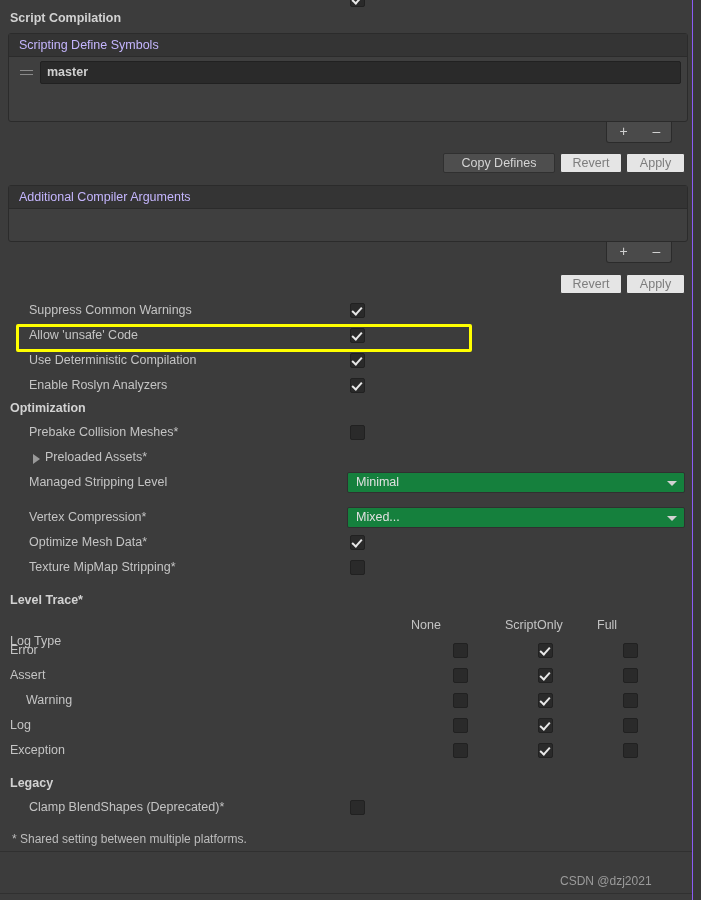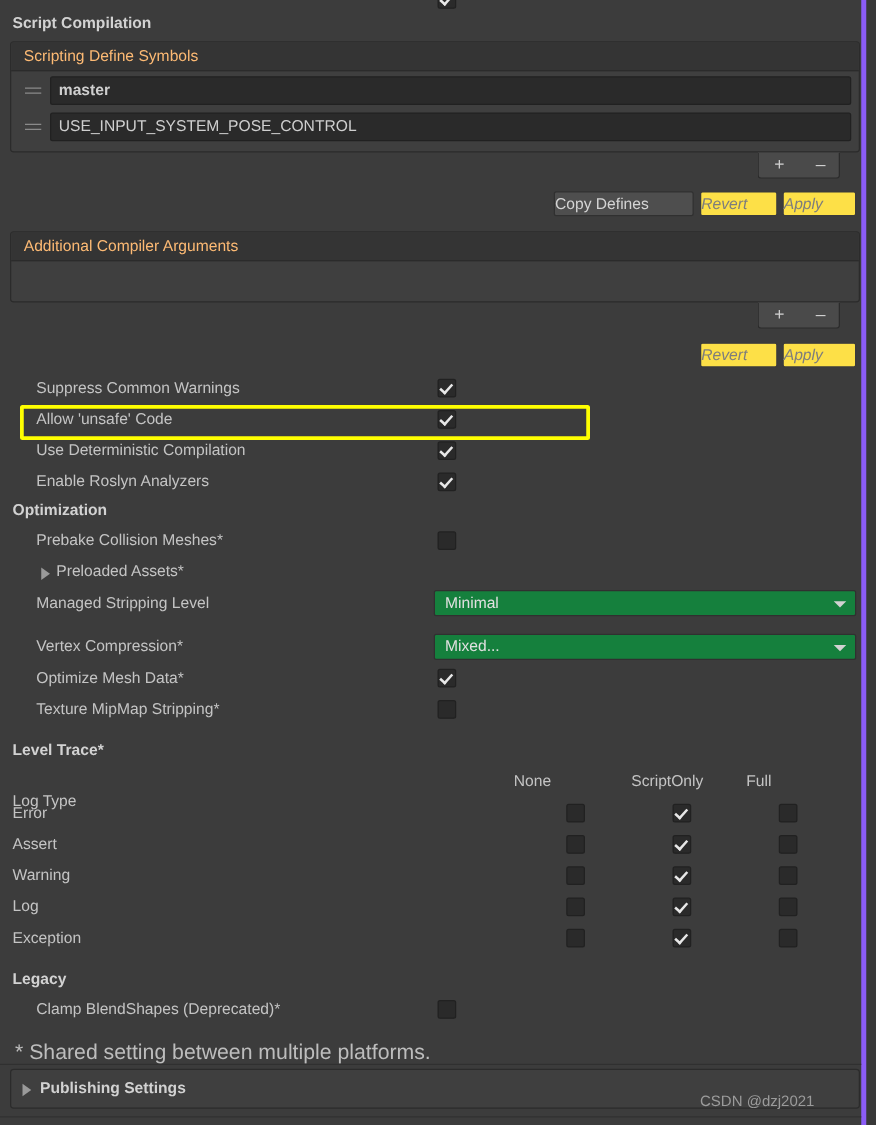--- a/index.html
+++ b/index.html
@@ -3,108 +3,104 @@
 <meta charset="utf-8">
 <style>
   html,body{margin:0;padding:0;background:#383838;}
   body{
     width:701px;height:900px;overflow:hidden;position:relative;
     font-family:"Liberation Sans",sans-serif;
     font-size:12.5px;color:#c4c4c4;
     -webkit-font-smoothing:antialiased;
   }
   .panel{position:absolute;left:0;top:0;width:693px;height:900px;background:#3c3c3c;
-         border-right:4px solid #8b5cf6;box-sizing:border-box;}
+         border-right:1px solid #8b5cf6;box-sizing:border-box;}
   .rail{position:absolute;left:694px;top:0;width:7px;height:900px;background:#383838;}
 
   .row{position:absolute;height:25px;line-height:25px;}
   .lbl{position:absolute;white-space:nowrap;}
   .bold{font-weight:bold;color:#d2d2d2;}
 
   
   .cb{position:absolute;width:15px;height:15px;background:#2a2a2a;border-radius:2px;
       border:1px solid #212121;box-sizing:border-box;}
   .cb.on::after{
     content:"";position:absolute;left:3px;top:1px;width:4px;height:8px;
     border:solid #e8e8e8;border-width:0 2px 2px 0;transform:rotate(42deg);
   }
 
   
   .listbox{position:absolute;background:#3f3f3f;border:1px solid #2b2b2b;
            border-radius:3px;box-sizing:border-box;}
   .listhdr{position:absolute;left:0;top:0;right:0;height:23px;line-height:23px;
            background:#343434;border-bottom:1px solid #2b2b2b;
-           padding-left:10px;box-sizing:border-box;color:#fdba74;}
+           padding-left:10px;box-sizing:border-box;color:#c4b5fd;}
   .listbody{position:absolute;left:0;right:0;top:23px;bottom:0;}
 
   .lrow{position:absolute;left:0;right:0;height:28px;}
   .grip{position:absolute;left:11px;top:12px;width:13px;height:6px;}
   .grip::before,.grip::after{content:"";position:absolute;left:0;width:13px;height:1px;background:#8a8a8a;}
   .grip::before{top:0;} .grip::after{top:4px;}
   .tfield{position:absolute;left:31px;right:6px;top:3px;height:23px;
           background:#2a2a2a;border:1px solid #212121;border-radius:2px;
           box-sizing:border-box;line-height:21px;padding-left:6px;color:#cfcfcf;}
   .emptytxt{position:absolute;left:12px;top:4px;line-height:20px;color:#c4c4c4;}
 
   
   .pmtab{position:absolute;width:66px;height:21px;background:#4a4a4a;
          border:1px solid #2b2b2b;border-top:none;
          border-radius:0 0 3px 3px;box-sizing:border-box;}
   .pmtab span{position:absolute;top:0;line-height:19px;width:33px;text-align:center;
               color:#d0d0d0;font-size:14px;}
   .pmtab .p{left:0;} .pmtab .m{left:33px;}
 
   
-  .btn{position:absolute;height:20px;line-height:18px;
+  .btn{position:absolute;height:20px;line-height:18px;text-align:center;
        background:#4e4e4e;border:1px solid #303030;border-radius:2px;
        box-sizing:border-box;color:#d4d4d4;font-size:12.5px;}
-  .btn.dis{background:#fde047;border-color:#3a3a3a;color:#7d7d7d;font-style:italic;}
+  .btn.dis{background:#e5e5e5;border-color:#3a3a3a;color:#7d7d7d;}
 
   
   .dd{position:absolute;height:21px;line-height:19px;background:#15803d;
       border:1px solid #303030;border-radius:2px;box-sizing:border-box;
       padding-left:8px;color:#e0e0e0;}
   .dd .arw{position:absolute;right:7px;top:8px;width:0;height:0;
            border-left:5px solid transparent;border-right:5px solid transparent;
            border-top:5px solid #d2d2d2;}
 
   
   .tri{position:absolute;width:0;height:0;
        border-top:5px solid transparent;border-bottom:5px solid transparent;
        border-left:7px solid #9a9a9a;}
 
   
   .hl{position:absolute;border:3px solid #ffff00;border-radius:2px;box-sizing:border-box;}
 
   .sep{position:absolute;left:0;right:0;height:1px;background:#303030;}
-  .footnote{position:absolute;font-size:17px;color:#bdbdbd;}
+  .footnote{position:absolute;font-size:12px;color:#bdbdbd;}
   .wm{position:absolute;font-size:12px;color:#9b9b9b;}
   .hdrbox{position:absolute;background:#3f3f3f;border:1px solid #2b2b2b;
           border-radius:3px;box-sizing:border-box;}
 </style>
 </head>
 <body>
 
 <div class="panel">
 
   <div class="cb on" style="left:350px;top:-8px;"></div>
 
   <div class="lbl bold" style="left:10px;top:11px;">Script Compilation</div>
 
   <div class="listbox" style="left:8px;top:33px;width:680px;height:89px;">
     <div class="listhdr">Scripting Define Symbols</div>
     <div class="listbody">
       <div class="lrow" style="top:1px;font-weight:bold;">
         <div class="grip"></div>
         <div class="tfield">master</div>
       </div>
-      <div class="lrow" style="top:30px;">
-        <div class="grip"></div>
-        <div class="tfield">USE_INPUT_SYSTEM_POSE_CONTROL</div>
-      </div>
     </div>
   </div>
 
   <div class="pmtab" style="left:606px;top:122px;">
     <span class="p">+</span>
     <span class="m">–</span>
   </div>
 
   <div class="btn" style="left:443px;top:153px;width:112px;">Copy Defines</div>
   <div class="btn dis" style="left:560px;top:153px;width:62px;">Revert</div>
@@ -196,21 +192,21 @@
     <div class="cb on" style="left:538px;top:5px;"></div>
     <div class="cb" style="left:623px;top:5px;"></div>
   </div>
   <div class="row" style="left:0;top:663px;">
     <div class="lbl" style="left:10px;top:0;">Assert</div>
     <div class="cb" style="left:453px;top:5px;"></div>
     <div class="cb on" style="left:538px;top:5px;"></div>
     <div class="cb" style="left:623px;top:5px;"></div>
   </div>
   <div class="row" style="left:0;top:688px;">
-    <div class="lbl" style="left:10px;top:0;">Warning</div>
+    <div class="lbl" style="left:26px;top:0;">Warning</div>
     <div class="cb" style="left:453px;top:5px;"></div>
     <div class="cb on" style="left:538px;top:5px;"></div>
     <div class="cb" style="left:623px;top:5px;"></div>
   </div>
   <div class="row" style="left:0;top:713px;">
     <div class="lbl" style="left:10px;top:0;">Log</div>
     <div class="cb" style="left:453px;top:5px;"></div>
     <div class="cb on" style="left:538px;top:5px;"></div>
     <div class="cb" style="left:623px;top:5px;"></div>
   </div>
@@ -225,23 +221,19 @@
 
   <div class="row" style="left:0;top:795px;">
     <div class="lbl" style="left:29px;top:0;">Clamp BlendShapes (Deprecated)*</div>
     <div class="cb" style="left:350px;top:5px;"></div>
   </div>
 
   <div class="footnote" style="left:12px;top:832px;">* Shared setting between multiple platforms.</div>
 
   <div class="sep" style="top:851px;"></div>
 
-  <div class="hdrbox" style="left:8px;top:855px;width:680px;height:32px;">
-    <div class="tri" style="left:9px;top:11px;"></div>
-    <div class="lbl bold" style="left:23px;top:7px;">Publishing Settings</div>
-  </div>
 
   <div class="wm" style="left:560px;top:874px;">CSDN @dzj2021</div>
 
   <div class="sep" style="top:893px;"></div>
 </div>
 
 <div class="rail"></div>
 
 </body></html>

